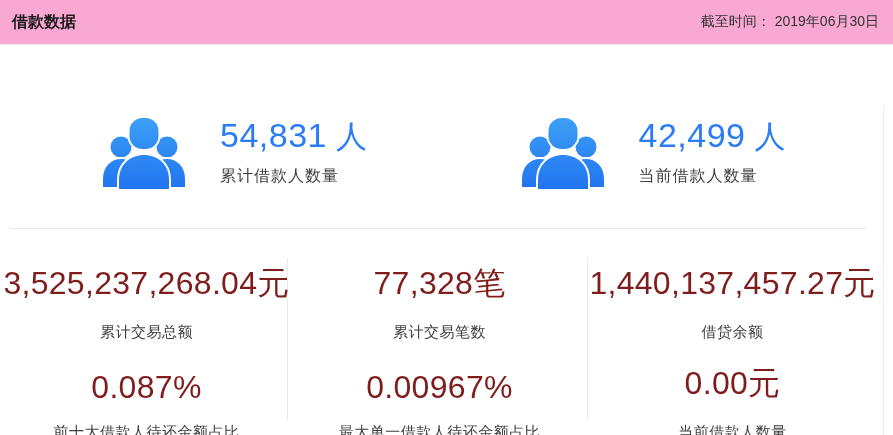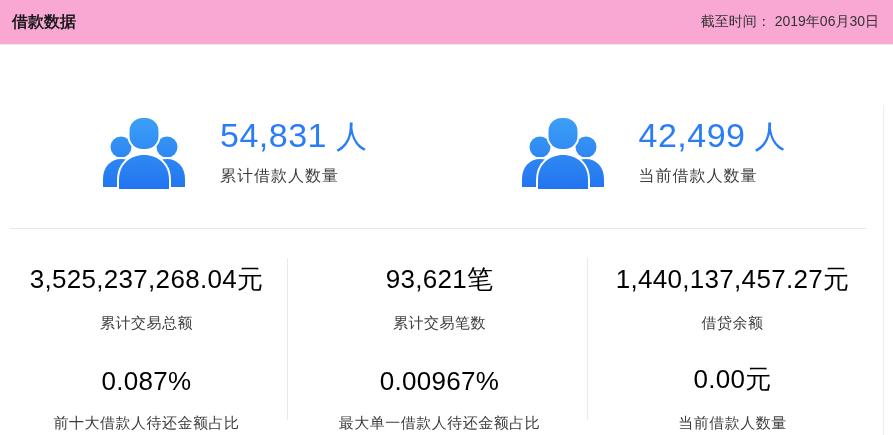--- a/index.html
+++ b/index.html
@@ -86,22 +86,22 @@
     width: 1px;
     background: #e9e9e9;
   }
   .vline-1 { left: 287px; }
   .vline-2 { left: 587px; }
   .grid-row { position: absolute; left: 0; width: 880px; display: flex; }
   .grid-row-1 { top: 34px; }
   .grid-row-2 { top: 134px; align-items: flex-end; }
   .cell { width: 293px; text-align: center; }
   .cell-value {
-    font-size: 26px;
-    color: #000000;
+    font-size: 32px;
+    color: #7f1d1d;
     letter-spacing: 0.3px;
     white-space: nowrap;
   }
   .cell-label {
     margin-top: 17px;
     font-size: 15px;
     color: #3d3d3d;
     letter-spacing: 0.5px;
   }
 
@@ -188,21 +188,21 @@
     <section class="grid">
       <div class="vline vline-1"></div>
       <div class="vline vline-2"></div>
 
       <div class="grid-row grid-row-1">
         <div class="cell">
           <div class="cell-value"><span>3,525,237,268.04</span><span>元</span></div>
           <div class="cell-label">累计交易总额</div>
         </div>
         <div class="cell">
-          <div class="cell-value"><span>93,621</span><span>笔</span></div>
+          <div class="cell-value"><span>77,328</span><span>笔</span></div>
           <div class="cell-label">累计交易笔数</div>
         </div>
         <div class="cell">
           <div class="cell-value"><span>1,440,137,457.27</span><span>元</span></div>
           <div class="cell-label">借贷余额</div>
         </div>
       </div>
 
       <div class="grid-row grid-row-2">
         <div class="cell">

